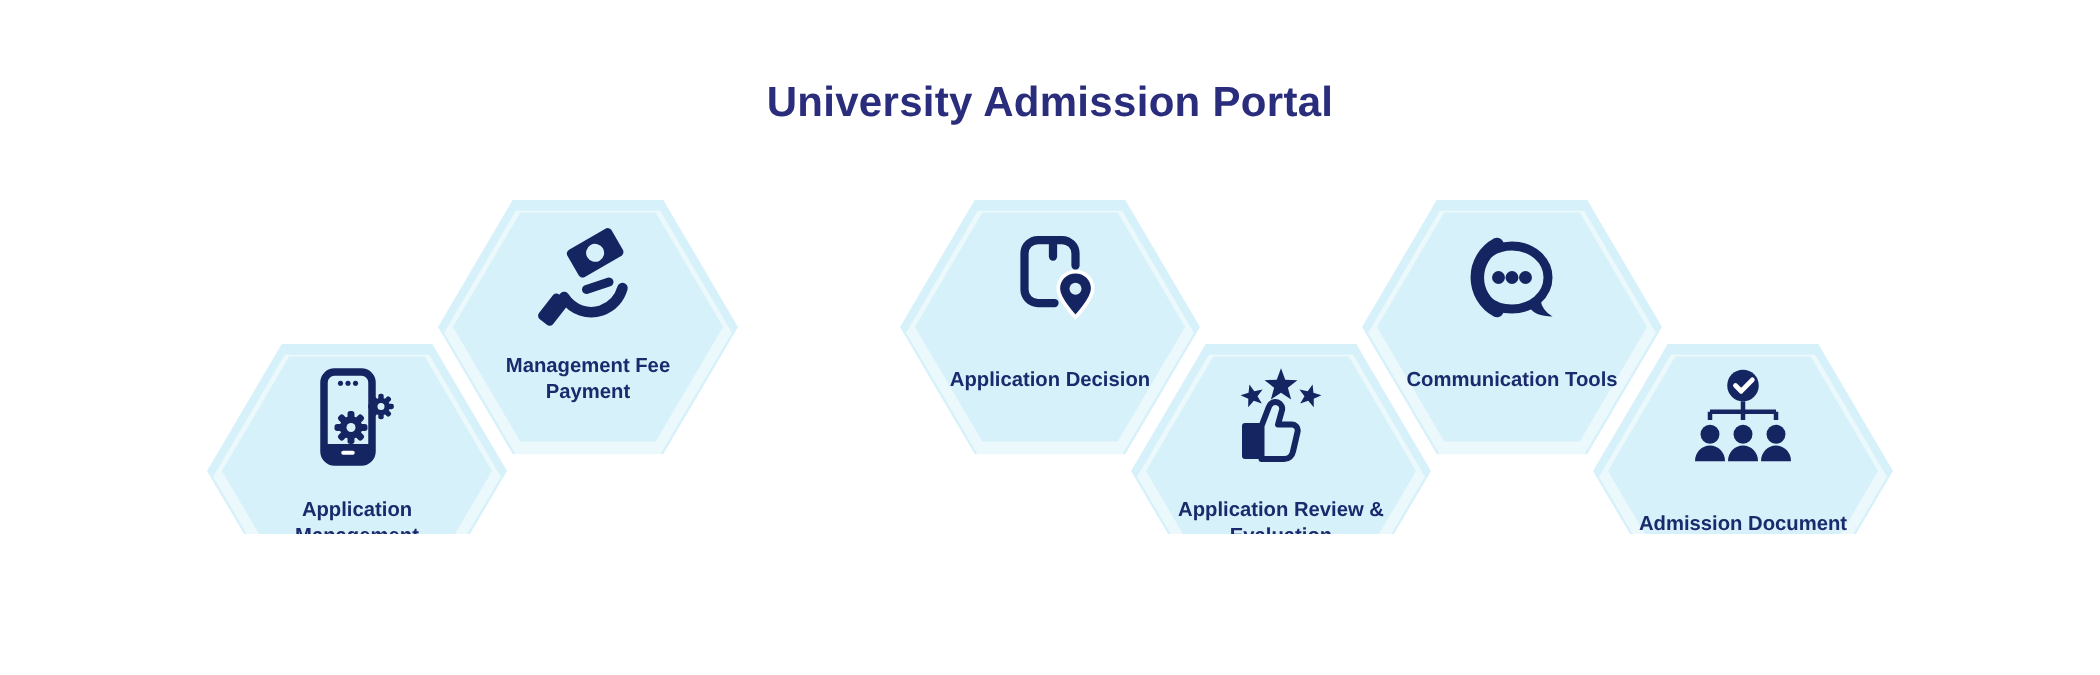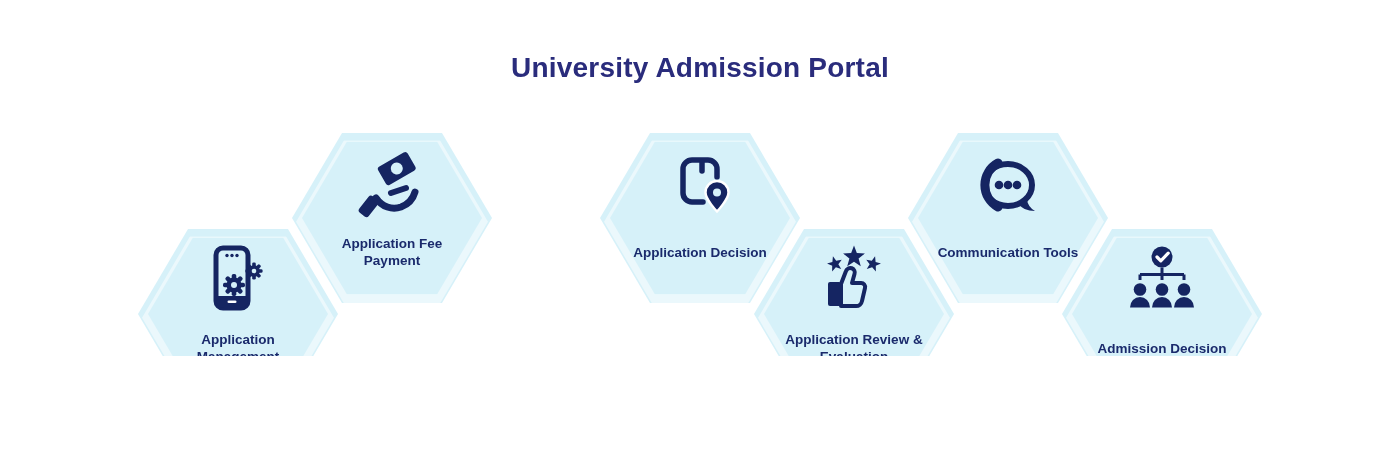--- a/index.html
+++ b/index.html
@@ -91,21 +91,21 @@
           <rect x="26" y="10" width="34" height="21" rx="3" fill="currentColor"></rect>
           <circle cx="43" cy="20.5" r="6" style="fill:var(--hex-fill,#d6f1f9)"></circle>
         </g>
         <g transform="rotate(38 15 58)">
           <rect x="9" y="48" width="12" height="21" rx="3" fill="currentColor"></rect>
         </g>
         <path d="M22 50 c6 9 16 12 25 9 c8 -3 12 -8 14 -15" stroke="currentColor" stroke-width="7" stroke-linecap="round"></path>
         <path d="M37 45 l15 -5" stroke="currentColor" stroke-width="6" stroke-linecap="round"></path>
       </svg>
     </span>
-    <span class="hex-label">Application Fee Payment</span>
+    <span class="hex-label">Management Fee Payment</span>
   </div>
 
 
   <div class="hex h4">
     <span class="hex-icon">
       <svg viewBox="0 0 76 76" fill="none">
         <path d="M40 12 h-10 a9 9 0 0 0 -9 9 v24 a9 9 0 0 0 9 9 h11 M40 12 h6 a9 9 0 0 1 9 9 v8" stroke="currentColor" stroke-width="5.5" stroke-linecap="round" stroke-linejoin="round"></path>
         <path d="M40 14 v9" stroke="currentColor" stroke-width="5.5" stroke-linecap="round"></path>
         <path d="M55 33 c6.4 0 11.5 5.1 11.5 11.5 c0 7 -11.5 19 -11.5 19 c0 0 -11.5 -12 -11.5 -19 c0 -6.4 5.1 -11.5 11.5 -11.5 z" fill="currentColor" stroke="#fff" stroke-width="2.5"></path>
         <circle cx="55" cy="44.5" r="4" style="fill:var(--hex-fill,#d6f1f9)"></circle>
@@ -148,16 +148,16 @@
         <path d="M33 13 l3.8 3.8 l7.4 -7.6" stroke="#fff" stroke-width="3.2" stroke-linecap="round" stroke-linejoin="round"></path>
         <path d="M38 23.5 v7 M16 30.5 h44 M16 30.5 v5.5 M38 30.5 v5.5 M60 30.5 v5.5" stroke="currentColor" stroke-width="3"></path>
         <circle cx="16" cy="45.5" r="6.3" fill="currentColor"></circle>
         <path d="M6 63.5 a10 10.5 0 0 1 20 0 z" fill="currentColor"></path>
         <circle cx="38" cy="45.5" r="6.3" fill="currentColor"></circle>
         <path d="M28 63.5 a10 10.5 0 0 1 20 0 z" fill="currentColor"></path>
         <circle cx="60" cy="45.5" r="6.3" fill="currentColor"></circle>
         <path d="M50 63.5 a10 10.5 0 0 1 20 0 z" fill="currentColor"></path>
       </svg>
     </span>
-    <span class="hex-label">Admission Decision</span>
+    <span class="hex-label">Admission Document</span>
   </div>
 
 </div>
 
 </body></html>

